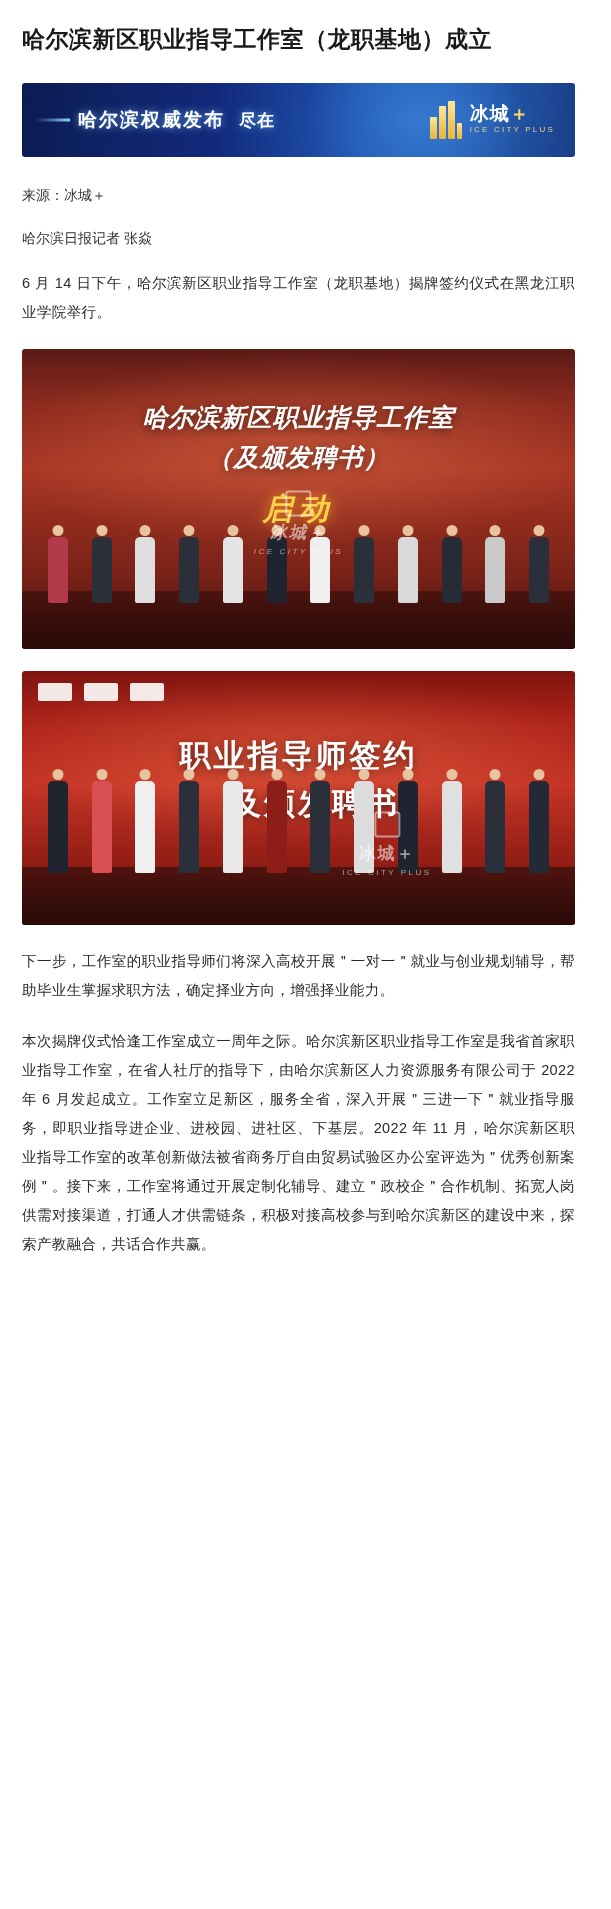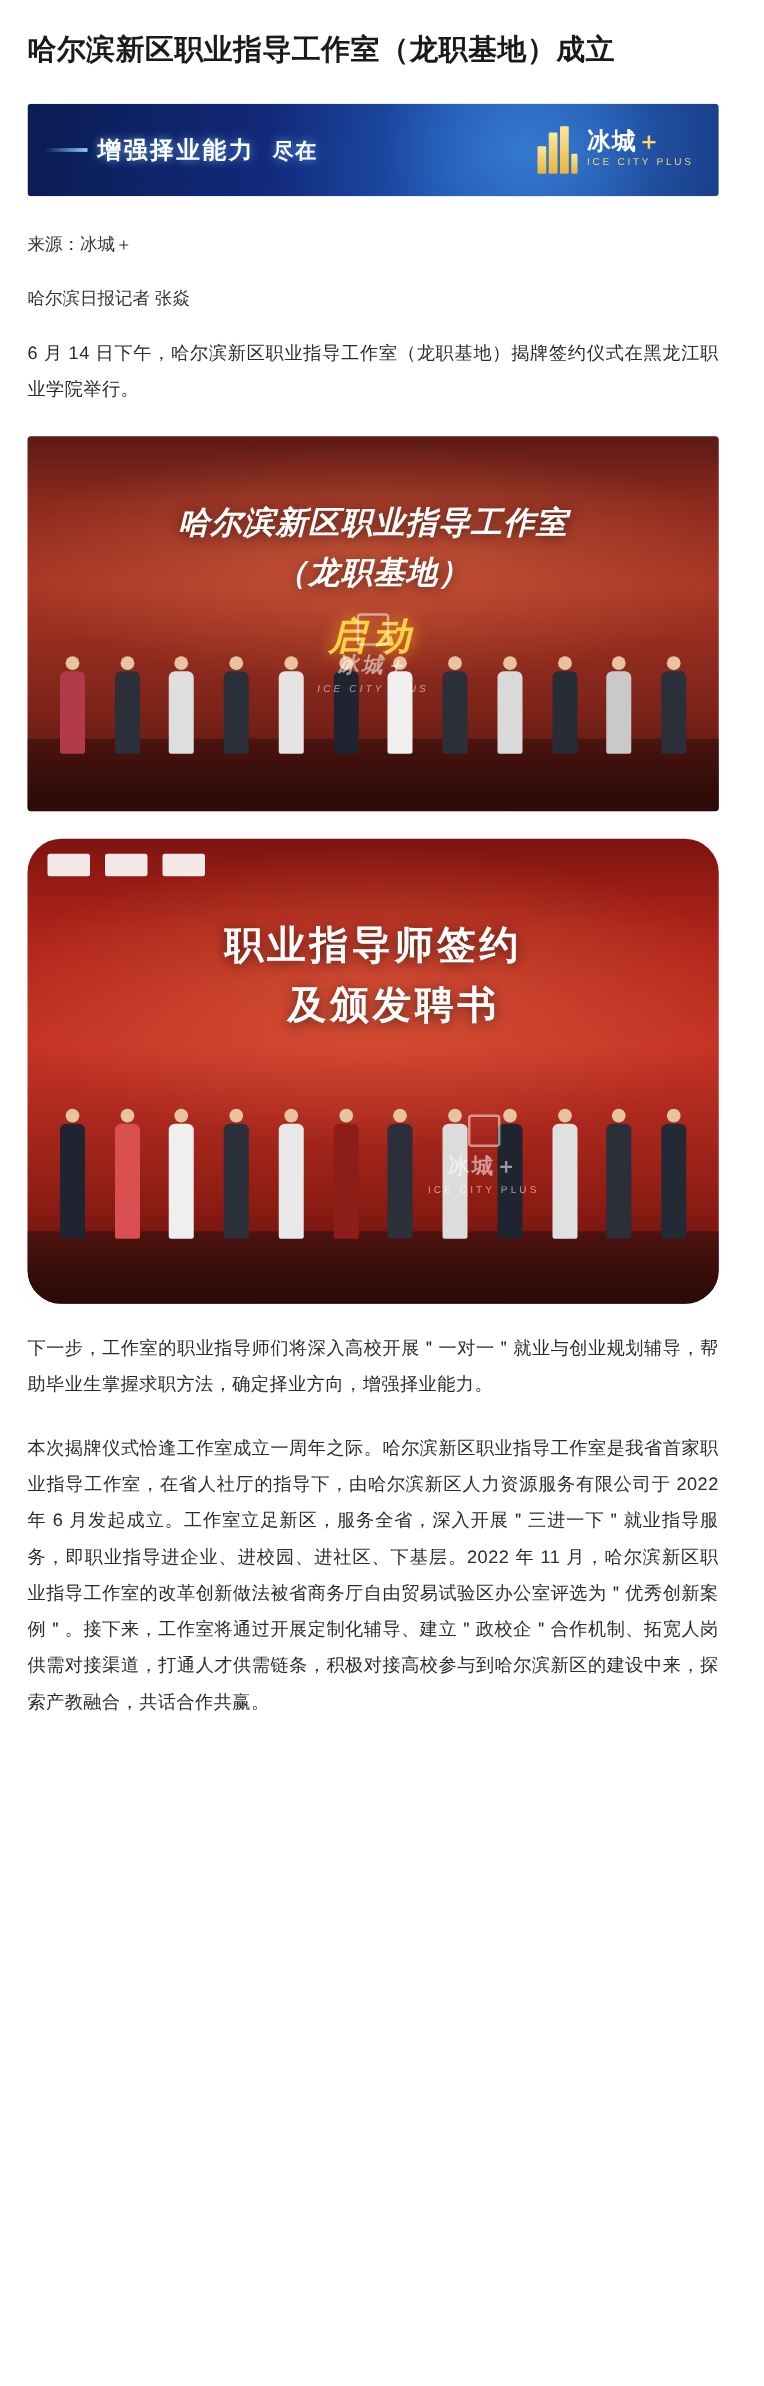--- a/index.html
+++ b/index.html
@@ -132,21 +132,21 @@
 
   
   .photo {
     width: 100%;
     border-radius: 3px;
     position: relative;
     overflow: hidden;
     margin-bottom: 22px;
   }
   .photo-1 { height: 300px; background: linear-gradient(180deg,#5c1a16 0%, #8c2a1e 18%, #a83524 40%, #7a2218 75%, #3b0f0c 100%); font-style: italic; }
-  .photo-2 { height: 372px; background: linear-gradient(180deg,#7e1410 0%, #ad2419 20%, #c43325 45%, #8e1c14 78%, #4a0b08 100%); border-radius: 27px; }
+  .photo-2 { height: 254px; background: linear-gradient(180deg,#7e1410 0%, #ad2419 20%, #c43325 45%, #8e1c14 78%, #4a0b08 100%); }
 
   .stage-glow {
     position: absolute;
     left: 50%; top: 34%;
     width: 120%; height: 70%;
     transform: translate(-50%,-50%);
     background: radial-gradient(ellipse at center, rgba(255,140,90,0.35) 0%, rgba(160,40,25,0.0) 65%);
   }
   .screen-title {
     position: absolute;
@@ -228,21 +228,21 @@
 <body>
 
 <div class="page">
 
   <h1 class="article-title">哈尔滨新区职业指导工作室（龙职基地）成立</h1>
 
   <div class="banner">
     <div class="glow"></div>
     <div class="dash"></div>
     <div class="banner-text">
-      <span>增强择业能力</span><span class="sub">尽在</span>
+      <span>哈尔滨权威发布</span><span class="sub">尽在</span>
     </div>
     <div class="banner-logo">
       <div class="logo-mark">
         <div class="bar b1"></div>
           <div class="bar b2"></div>
           <div class="bar b3"></div>
           <div class="bar b4"></div>
       </div>
       <div class="logo-words">
         <div class="logo-cn"><span>冰城</span><span class="plus">＋</span></div>
@@ -252,21 +252,21 @@
   </div>
 
   <div class="meta-line">来源：冰城＋</div>
   <div class="meta-line">哈尔滨日报记者 张焱</div>
 
   <p class="body-text">6 月 14 日下午，哈尔滨新区职业指导工作室（龙职基地）揭牌签约仪式在黑龙江职业学院举行。</p>
 
   <div class="photo photo-1">
     <div class="stage-glow"></div>
     <div class="screen-title p1-l1">哈尔滨新区职业指导工作室</div>
-    <div class="screen-title p1-l2">（龙职基地）</div>
+    <div class="screen-title p1-l2">（及颁发聘书）</div>
     <div class="screen-title p1-l3">启动</div>
     <div class="stage-floor"></div>
     <div class="people-row">
       <div class="person">
           <div class="head"></div>
           <div class="body" style="background:#b23a4a"></div>
         </div>
       <div class="person">
           <div class="head"></div>
           <div class="body" style="background:#2a2f3a"></div>

